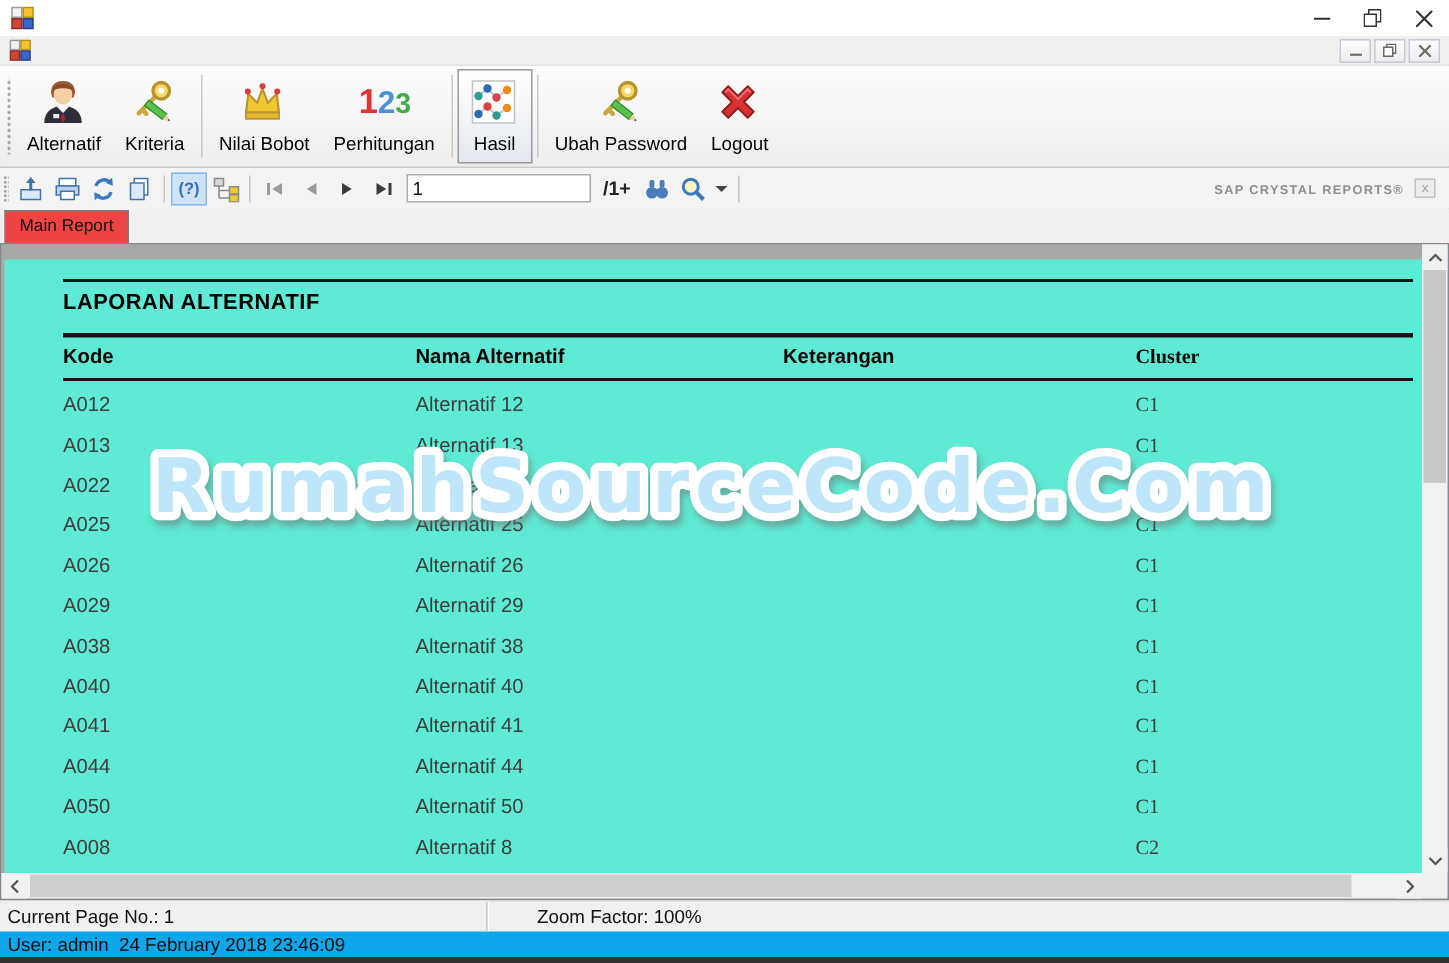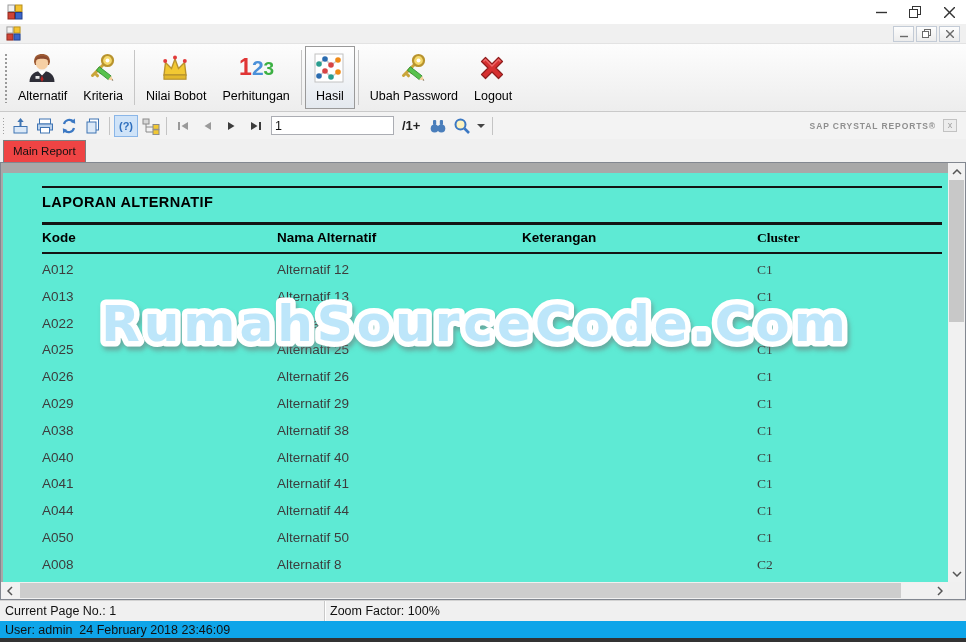--- a/index.html
+++ b/index.html
@@ -85,21 +85,21 @@
   .sb-track-v{flex:1;position:relative;}
   .sb-thumb-v{position:absolute;left:1px;right:1px;top:0;height:142px;background:#c8c8c8;}
   .sb-track-h{flex:1;position:relative;}
   .sb-thumb-h{position:absolute;top:1px;bottom:1px;left:2px;width:96.5%;background:#cdcdcd;}
   .sb-corner{position:absolute;right:0;bottom:0;width:17px;height:17px;background:#f0f0f0;}
 
   
   .crstatus{height:21px;background:#f0f0f0;border-top:1px solid #d2d2d2;display:flex;}
   .crstatus .panel{height:100%;display:flex;align-items:center;padding-left:5px;font-size:12.5px;color:#111;
                    border-right:1px solid #c9c9c9;box-shadow:1px 0 0 #fff;}
-  .panel.p1{width:325px;} .panel.p2{width:323px;} .panel.p3{flex:1;border-right:none;box-shadow:none;}
+  .panel.p1{width:325px;} .panel.p2{width:323px;} .panel.p3{flex:1;border-right:none;box-shadow:none;margin-left:28px;}
   .appstatus{height:17px;background:#0ea5e9;display:flex;align-items:center;padding-left:5px;
              font-size:12.5px;color:#111;white-space:pre;}
   .bottomstrip{height:4px;background:#323232;}
 
   svg{display:block;}
 </style>
 </head>
 <body>
 
 <div class="window">

